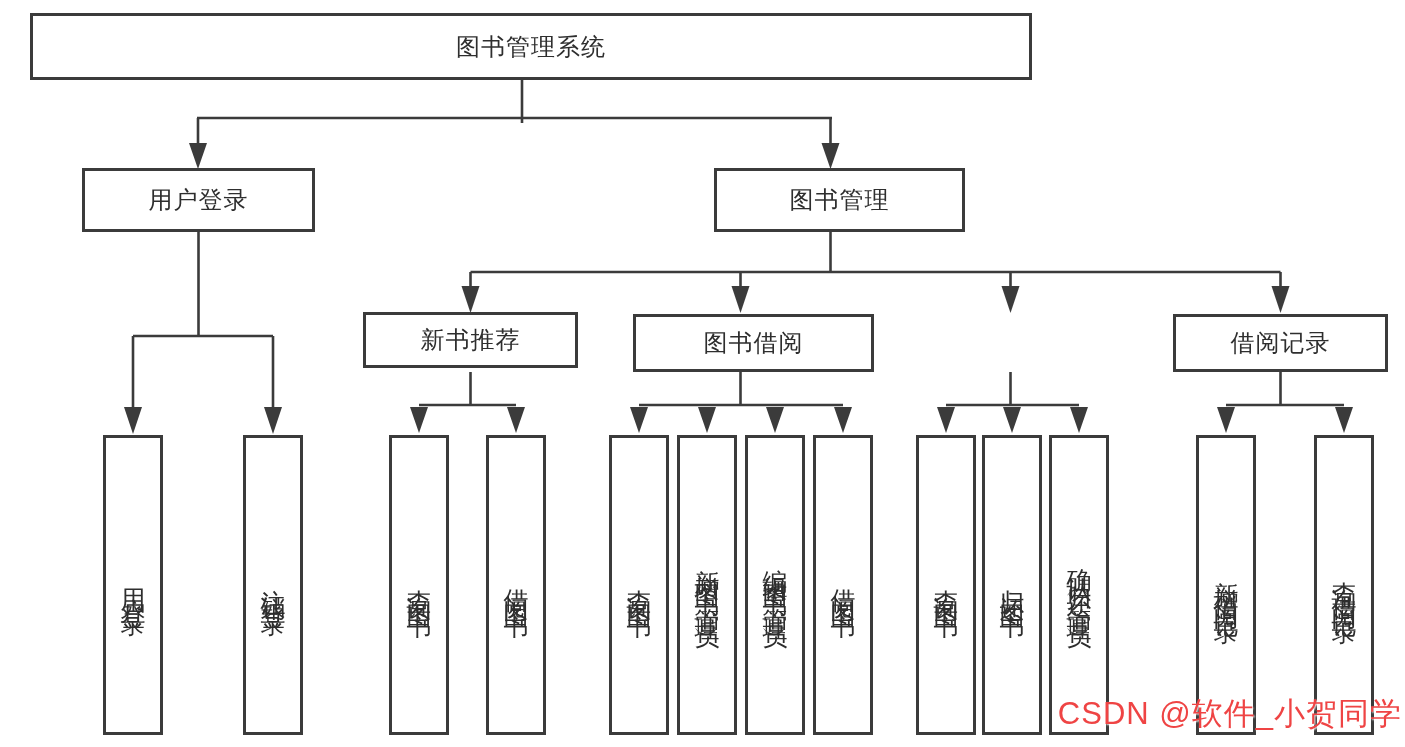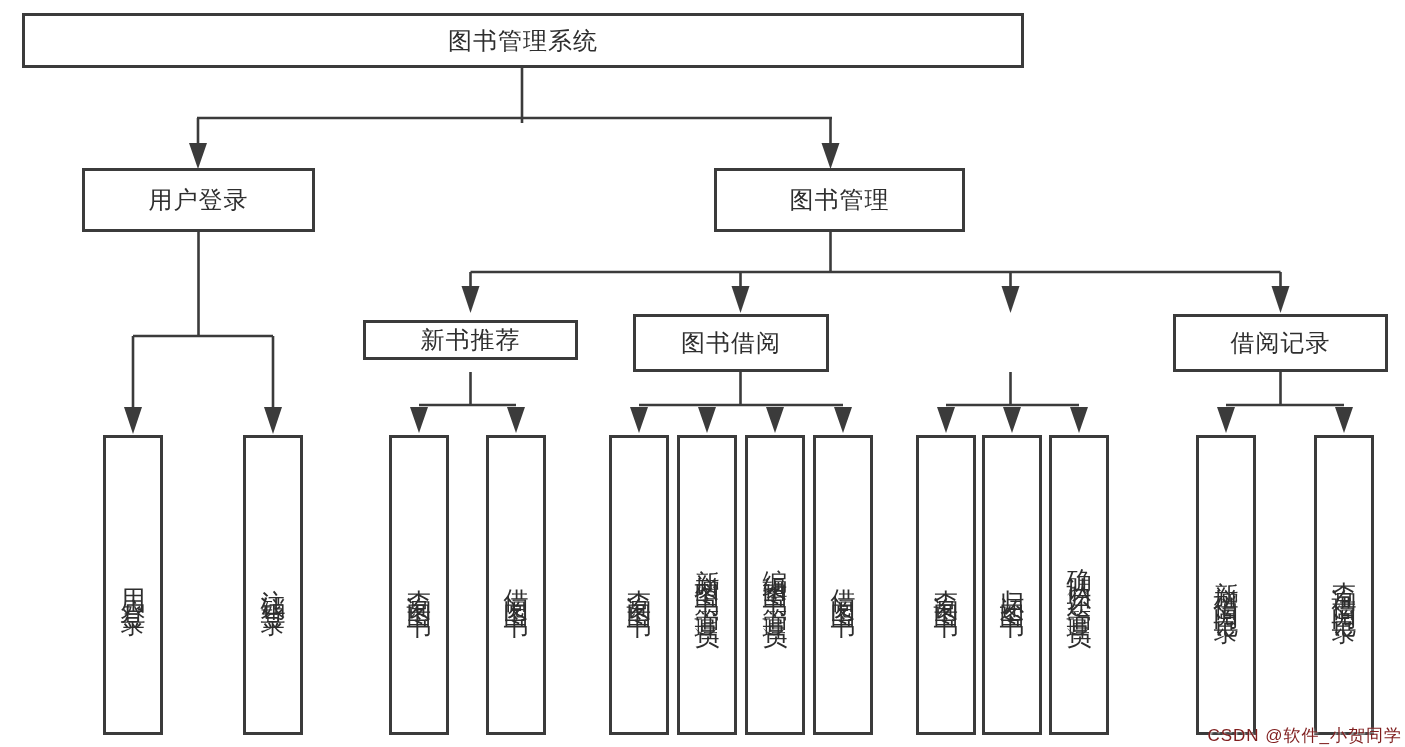--- a/index.html
+++ b/index.html
@@ -23,23 +23,23 @@
   .vbox .vtext{
     writing-mode:vertical-rl;
     text-orientation:mixed;
     font-size:25px;
     line-height:1.0;
     letter-spacing:8px;
     color:#2e2e2e;
   }
   .watermark{
     position:absolute;
-    right:3px;bottom:0;
-    font-size:17px;
-    color:#7f1d1d;
+    right:3px;bottom:12px;
+    font-size:31px;
+    color:#ef4444;
     letter-spacing:1px;
     text-shadow:1px 1px 2px #ffffff;
     white-space:nowrap;
   }
 </style>
 </head>
 <body>
 
 <div id="canvas">
 
@@ -103,35 +103,35 @@
 
       <g>
         <line x1="1280.5" y1="372" x2="1280.5" y2="405"></line>
         <line x1="1226" y1="405" x2="1344" y2="405"></line>
         <polygon points="1217,407 1235,407 1226,433" stroke="none"></polygon>
         <polygon points="1335,407 1353,407 1344,433" stroke="none"></polygon>
       </g>
     </g>
   </svg>
 
-  <div class="hbox" style="left:22px;top:13px;width:1002px;height:55px">
+  <div class="hbox" style="left:30px;top:13px;width:1002px;height:67px">
     <span>图书管理系统</span>
   </div>
 
   <div class="hbox" style="left:82px;top:168px;width:233px;height:64px">
     <span>用户登录</span>
   </div>
   <div class="hbox" style="left:714px;top:168px;width:251px;height:64px">
     <span>图书管理</span>
   </div>
 
-  <div class="hbox" style="left:363px;top:320px;width:215px;height:40px">
+  <div class="hbox" style="left:363px;top:312px;width:215px;height:56px">
     <span>新书推荐</span>
   </div>
-  <div class="hbox" style="left:633px;top:314px;width:196px;height:58px">
+  <div class="hbox" style="left:633px;top:314px;width:241px;height:58px">
     <span>图书借阅</span>
   </div>
   <div class="hbox" style="left:1173px;top:314px;width:215px;height:58px">
     <span>借阅记录</span>
   </div>
 
   <div class="vbox" style="left:103px;top:435px;width:60px;height:300px">
     <span class="vtext">用户登录</span>
   </div>
   <div class="vbox" style="left:243px;top:435px;width:60px;height:300px">

